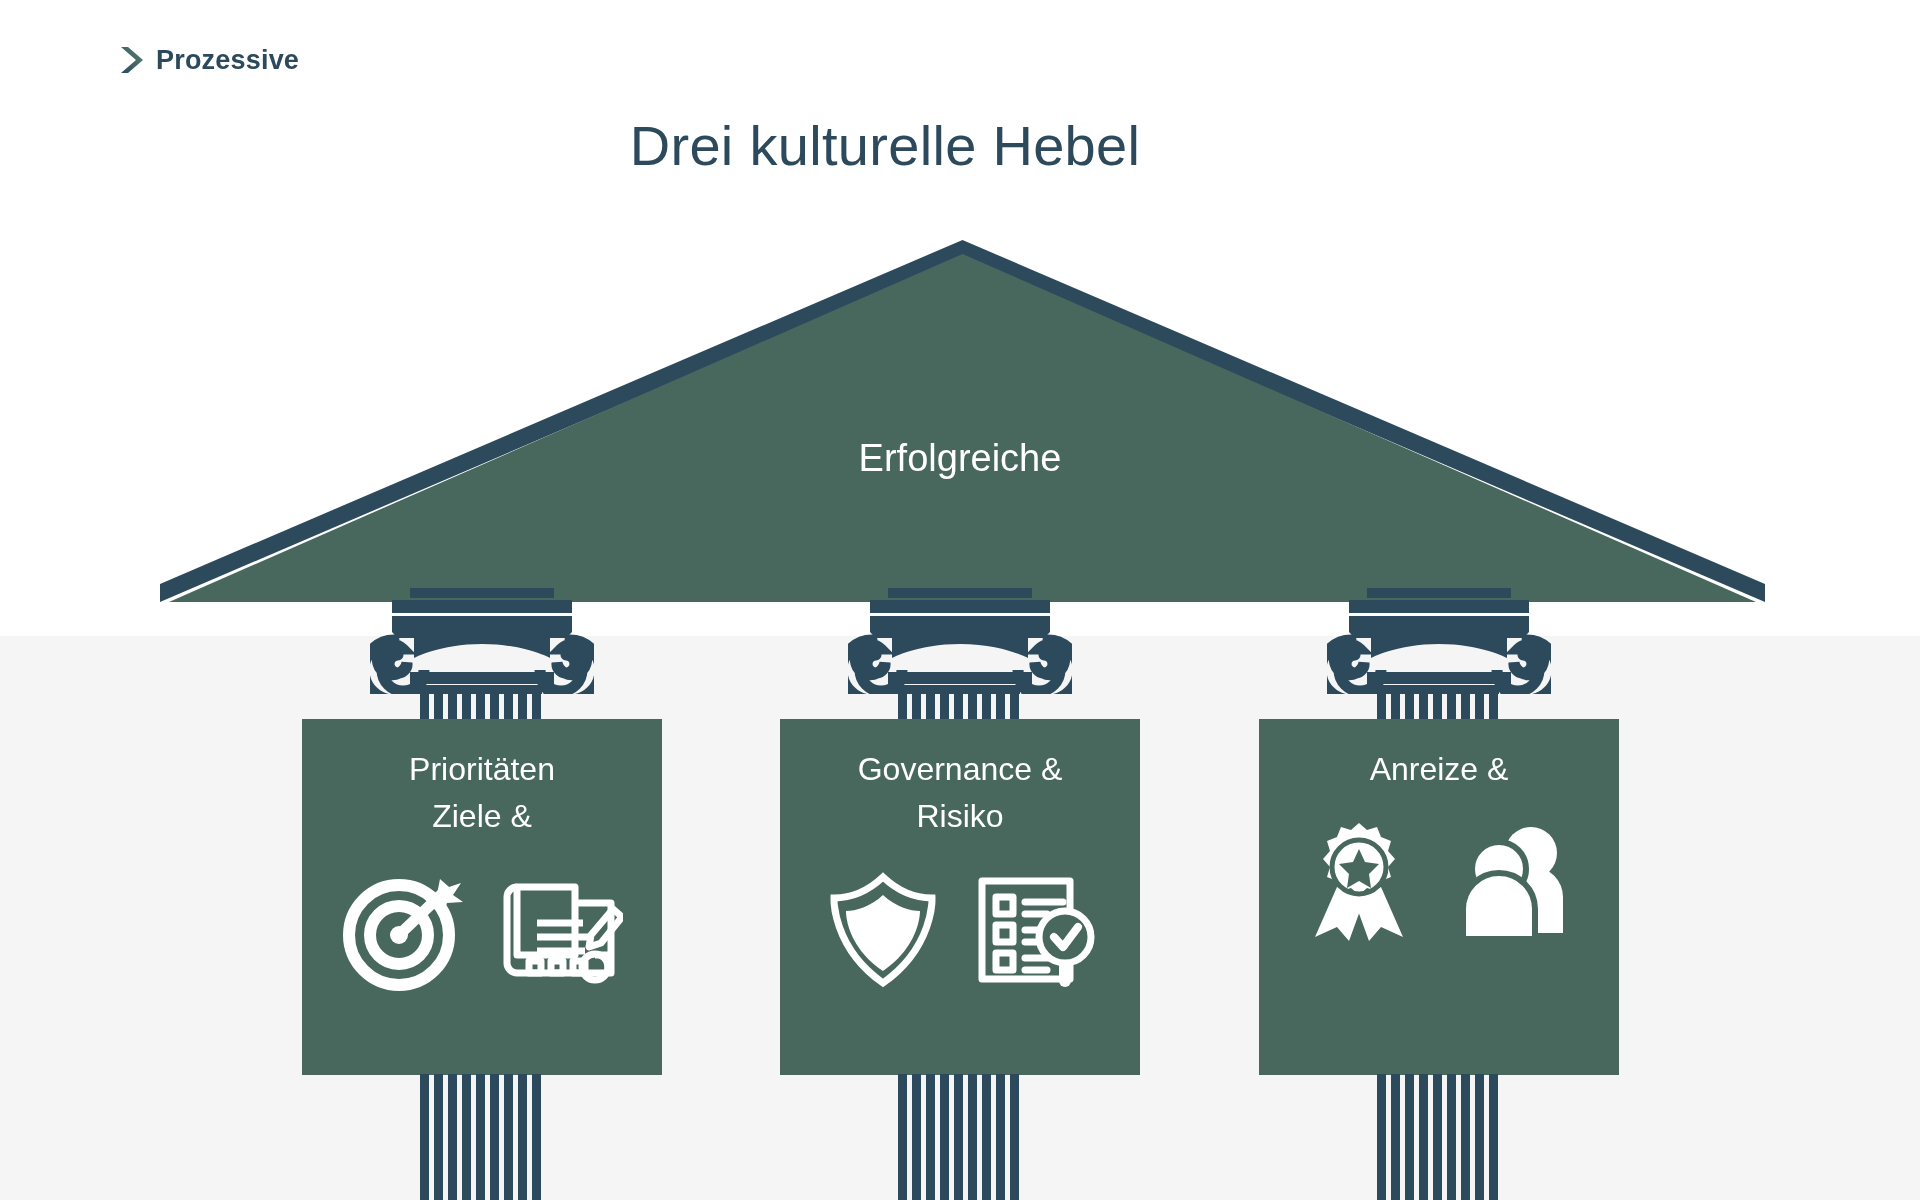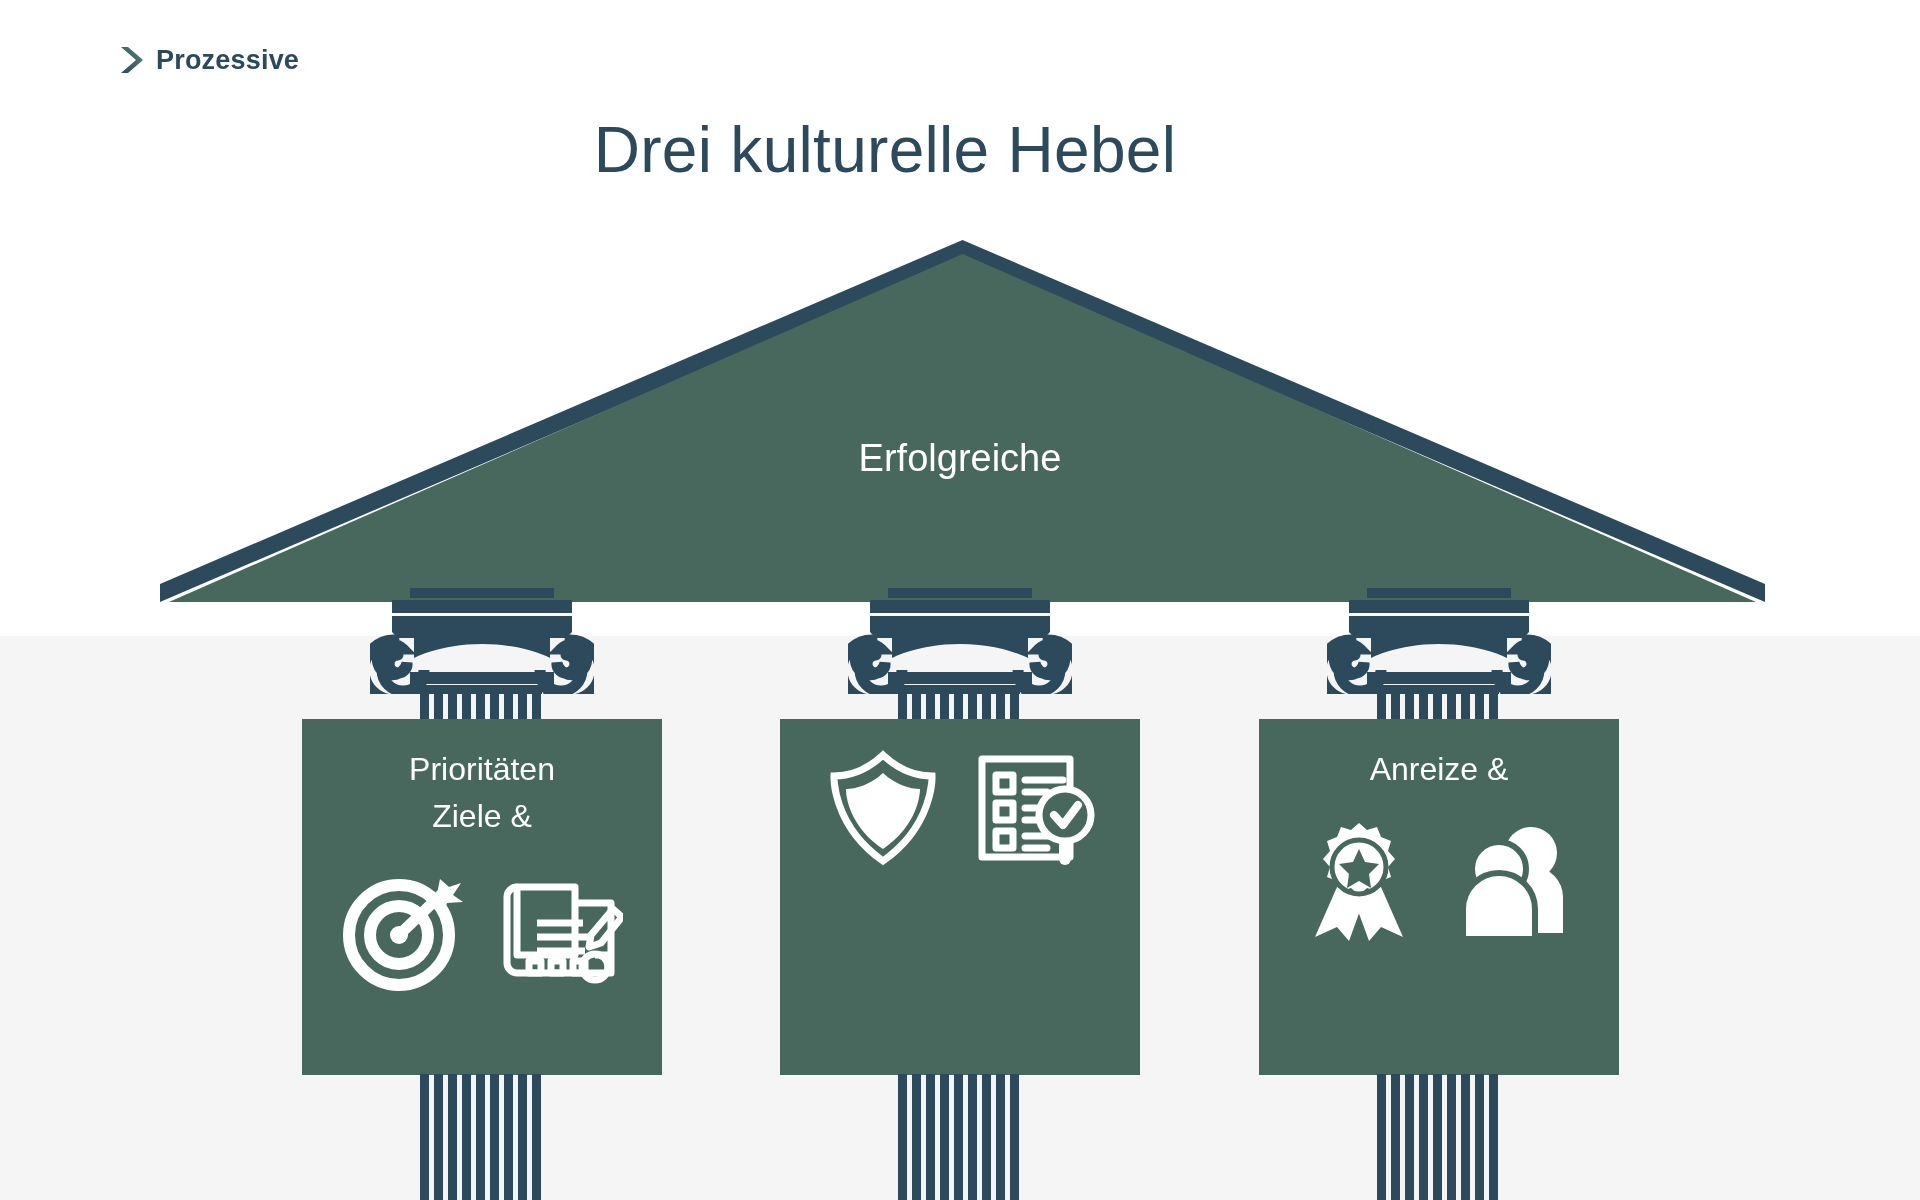--- a/index.html
+++ b/index.html
@@ -47,21 +47,21 @@
     line-height: 1;
     white-space: nowrap;
   }
 
   
   #page-title {
     position: absolute;
     left: 0; top: 115px;
     width: 1770px;
     text-align: center;
-    font-size: 64px;
+    font-size: 56px;
     font-weight: 400;
     color: #2d4a5d;
     letter-spacing: 0.3px;
     line-height: 1.1;
   }
 
   
   #temple {
     position: absolute;
     left: 0; top: 0;
@@ -287,20 +287,24 @@
       <div class="flute" style="left:28px"></div>
       <div class="flute" style="left:42px"></div>
       <div class="flute" style="left:56px"></div>
       <div class="flute" style="left:70px"></div>
       <div class="flute" style="left:84px"></div>
       <div class="flute" style="left:98px"></div>
       <div class="flute" style="left:112px"></div>
     </div>
 
     <div class="card">
+      <div class="card-title">
+        <div>Governance &amp;</div>
+        <div>Risiko</div>
+      </div>
       <div class="card-icons">
         <svg width="118" height="122" viewBox="0 0 118 122">
           <path d="M59 8 C42 24 24 29 10 29 C10 29 8 78 59 114 C110 78 108 29 108 29 C94 29 76 24 59 8 Z" fill="none" stroke="#ffffff" stroke-width="7"></path>
           <path d="M59 26 C46 38 32 42 22 42 C22 42 21 76 59 102 C97 76 96 42 96 42 C86 42 72 38 59 26 Z" fill="#ffffff"></path>
         </svg>
 
         <svg width="128" height="122" viewBox="0 0 128 122">
           <g fill="none" stroke="#ffffff" stroke-width="7" stroke-linejoin="round" stroke-linecap="round">
             <path d="M14 12 h88 v40 M102 92 v18 h-88 v-98"></path>
             <rect x="28" y="28" width="17" height="17"></rect>

